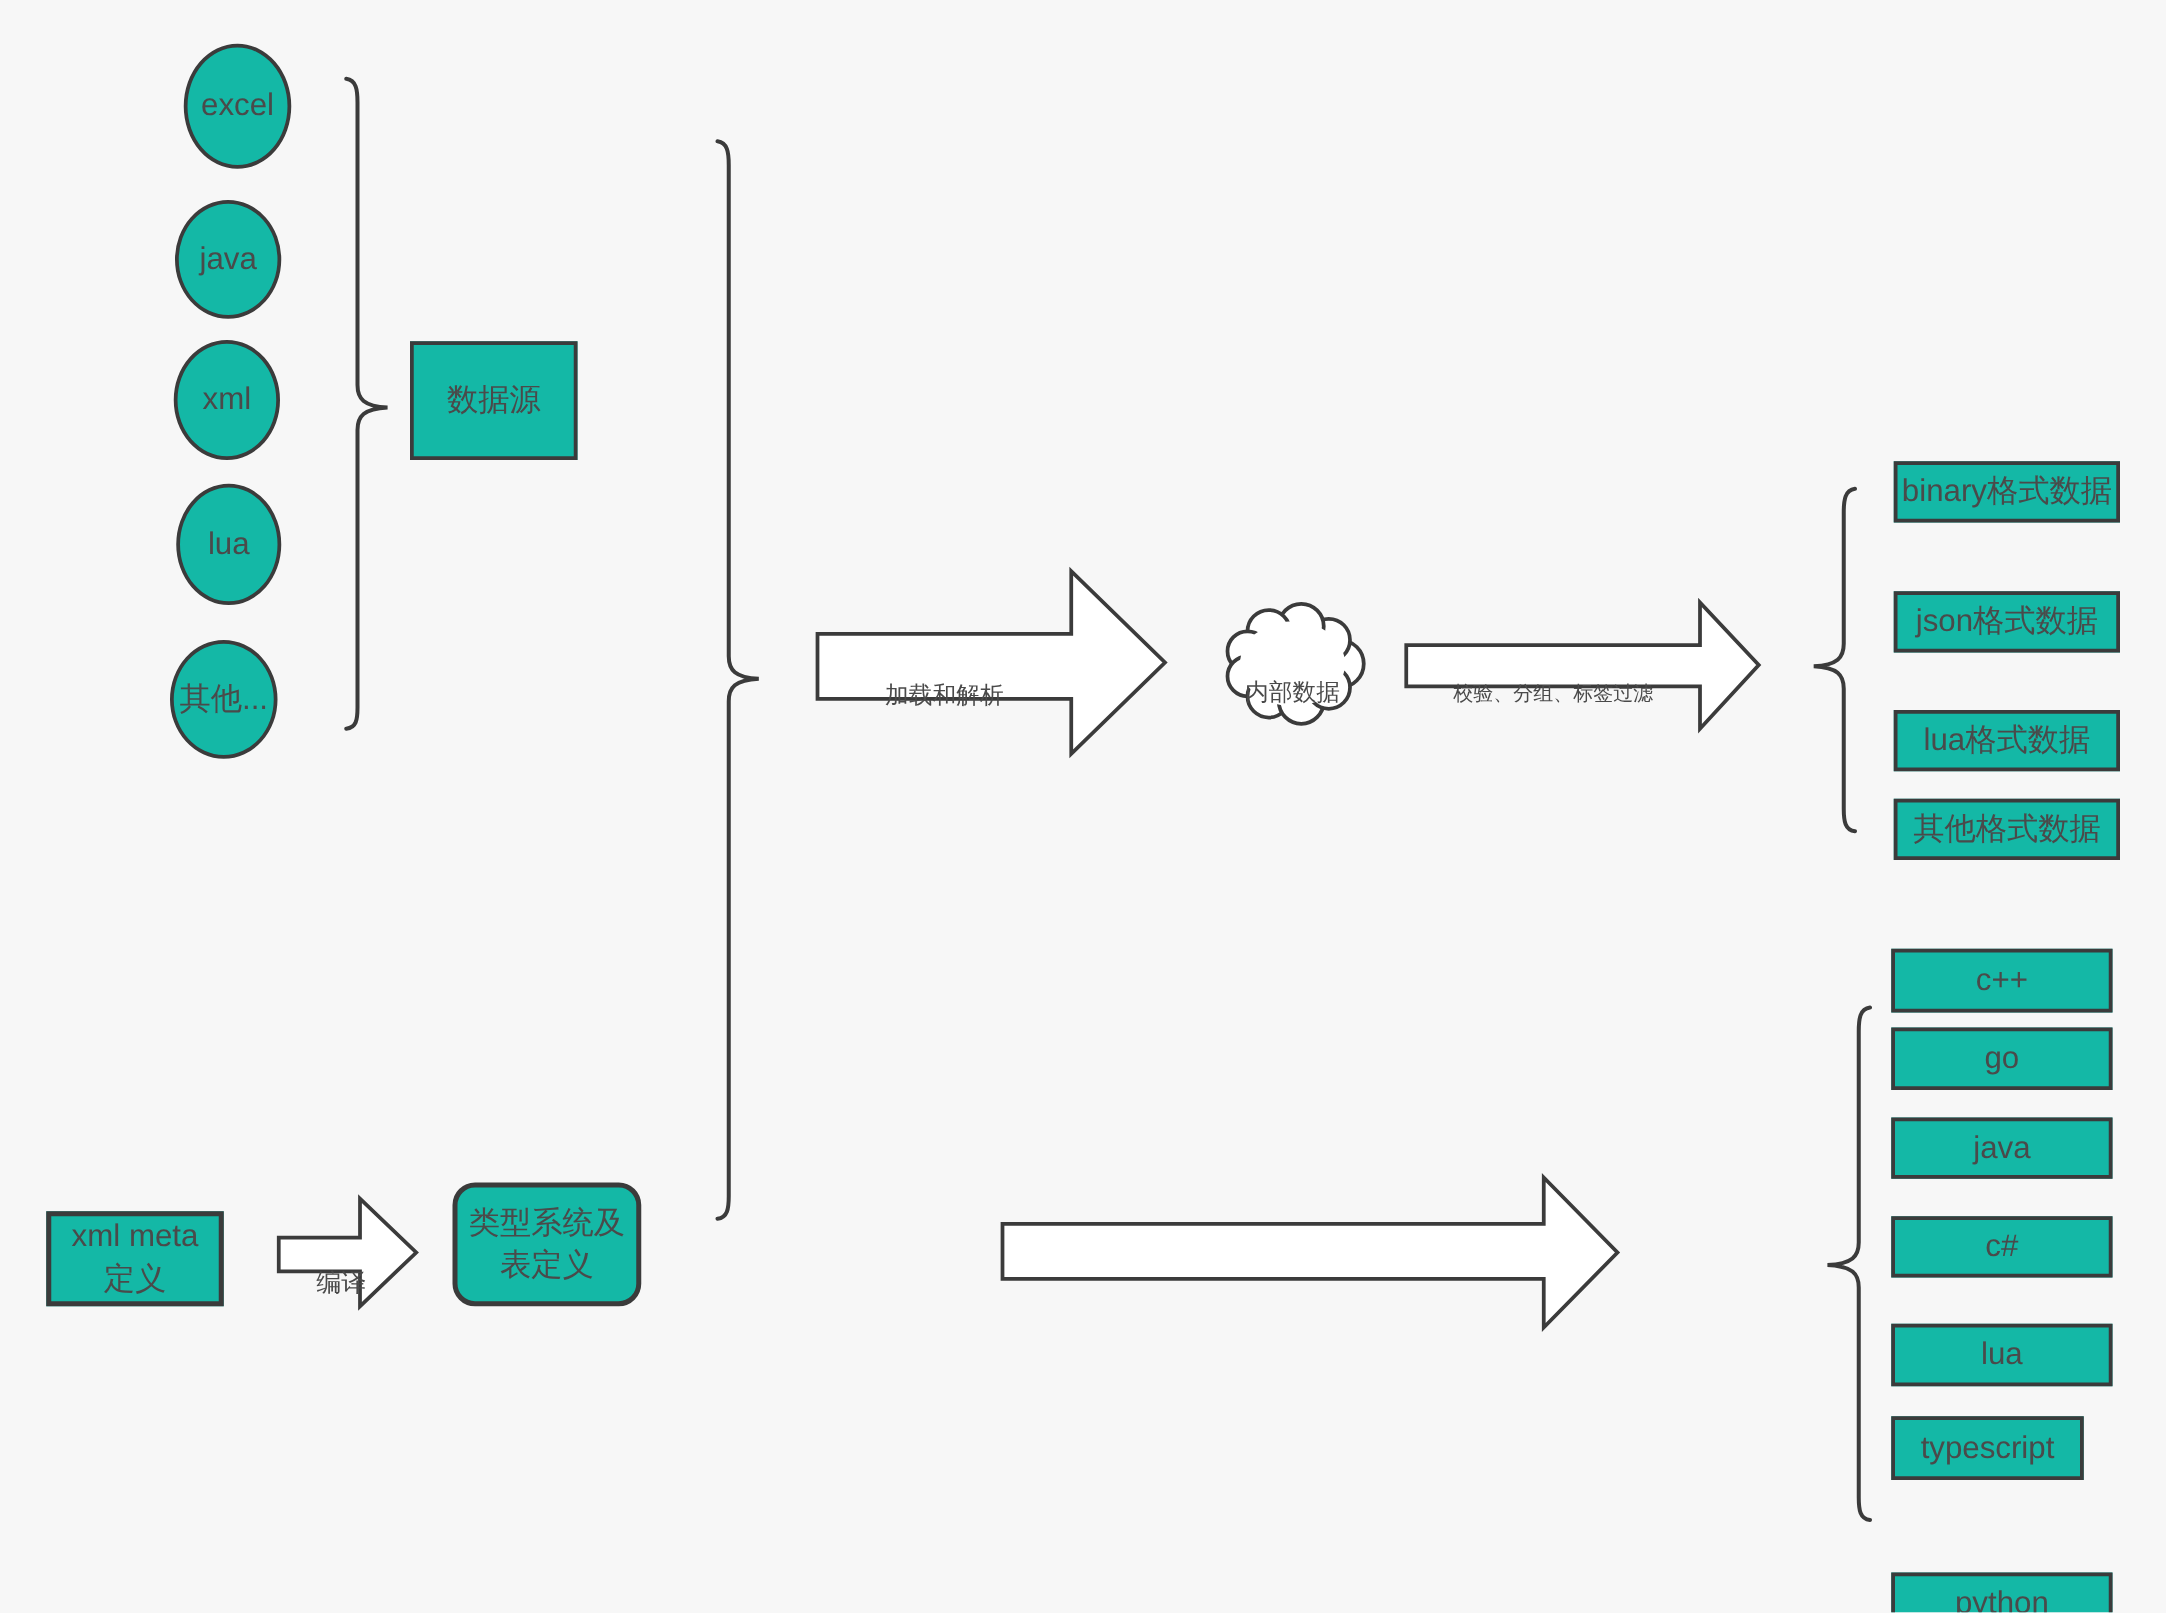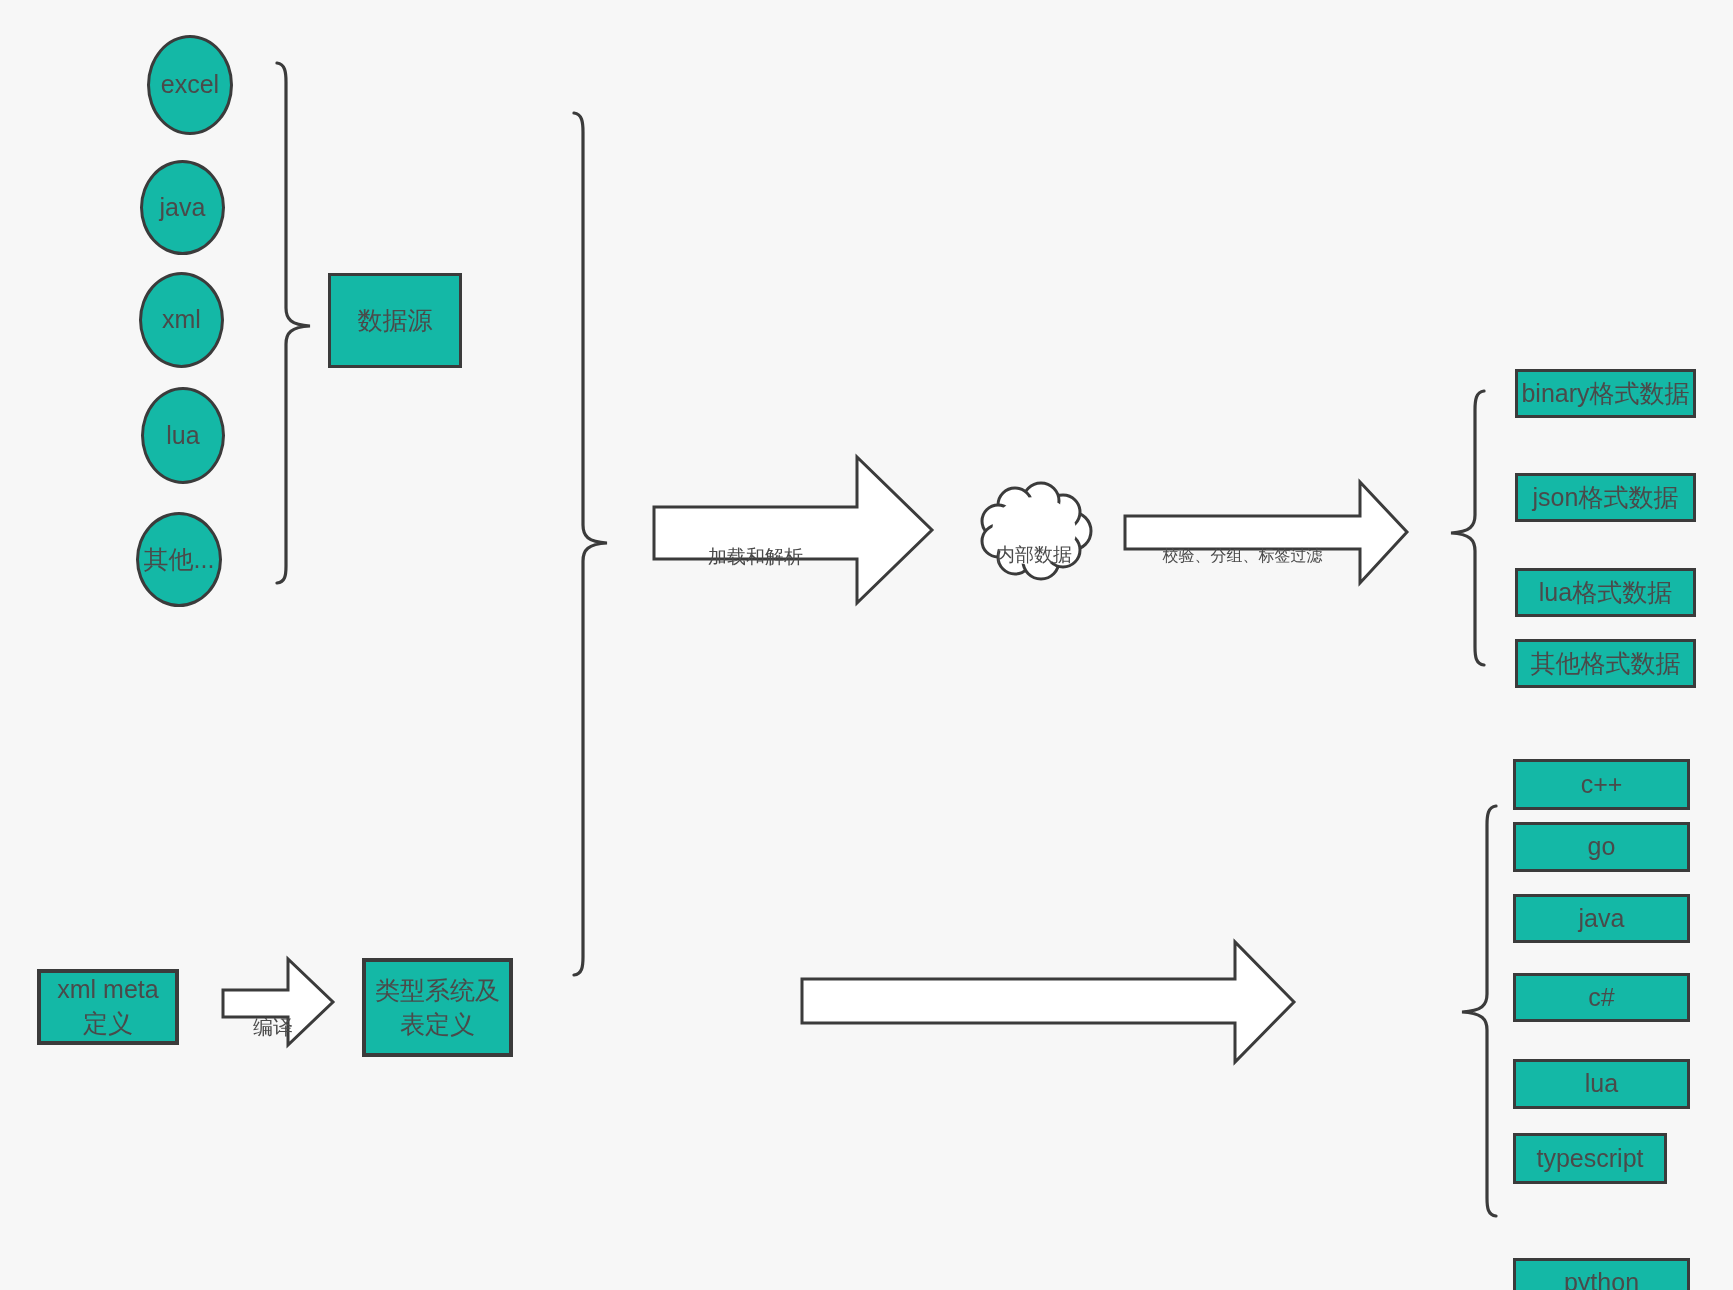--- a/index.html
+++ b/index.html
@@ -8,21 +8,21 @@
     font-family:"Liberation Sans","DejaVu Sans",sans-serif;color:#4a4a4a;overflow:hidden;
   }
   #lines{position:absolute;left:0;top:0;z-index:1;}
   .node{position:absolute;z-index:2;background:#14b8a6;border:3px solid #3b3b3b;
         display:flex;align-items:center;justify-content:center;text-align:center;
         font-size:25px;line-height:1.35;box-sizing:border-box;}
   .ellipse{border-radius:50%;}
   .lbl{position:absolute;z-index:3;display:flex;align-items:center;justify-content:center;
        text-align:center;line-height:1.3;margin-top:24px;}
   .thick{border-width:4px;}
-  .round{border-radius:0;margin-top:12px;}
+  .round{border-radius:18px;}
 </style>
 </head>
 <body>
 
 <div id="canvas">
 
   <svg id="lines" width="1733" height="1290" viewBox="0 0 1733 1290">
 
     <path d="M 277,63 C 285,64 286,72 286,82 L 286,308 C 286,319 291,325 310,326 C 291,327 286,333 286,344 L 286,566 C 286,576 285,582 277,583" fill="none" stroke="#3b3b3b" stroke-width="3.2" stroke-linecap="round"></path>
     <path d="M 574,113 C 582,114 583,122 583,132 L 583,525 C 583,536 588,542 607,543 C 588,544 583,550 583,561 L 583,957 C 583,967 582,974 574,975" fill="none" stroke="#3b3b3b" stroke-width="3.2" stroke-linecap="round"></path>

